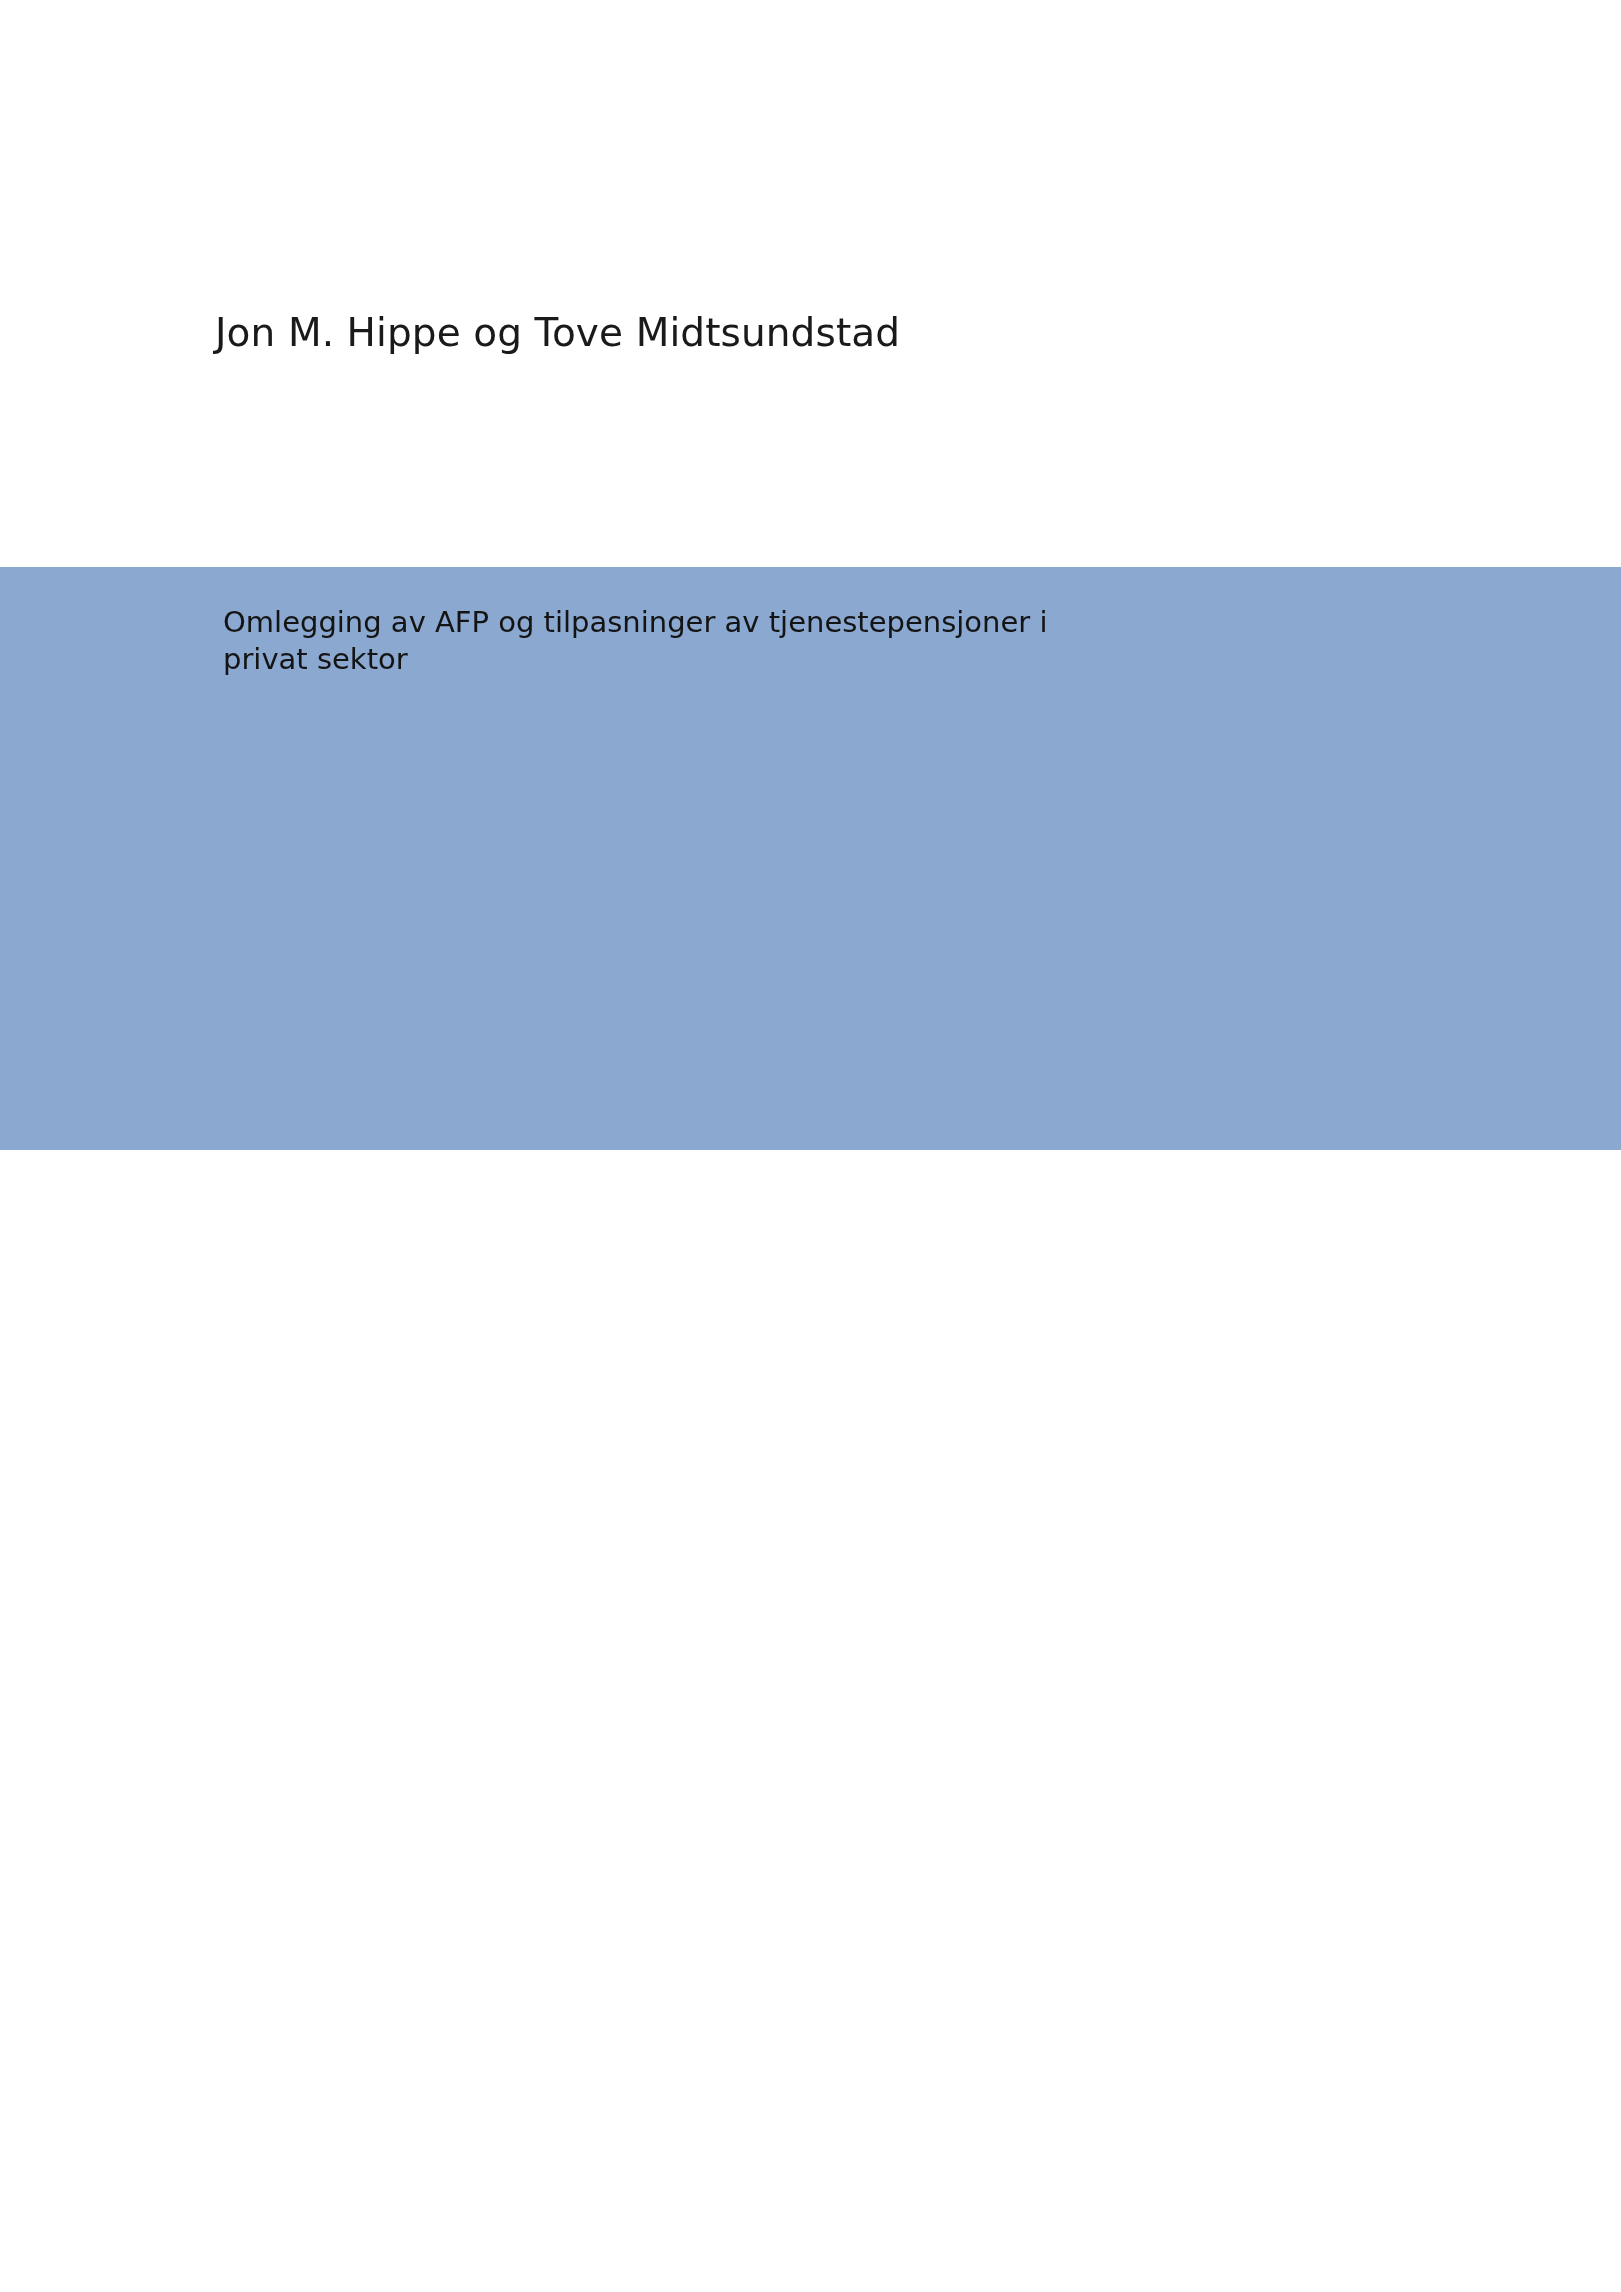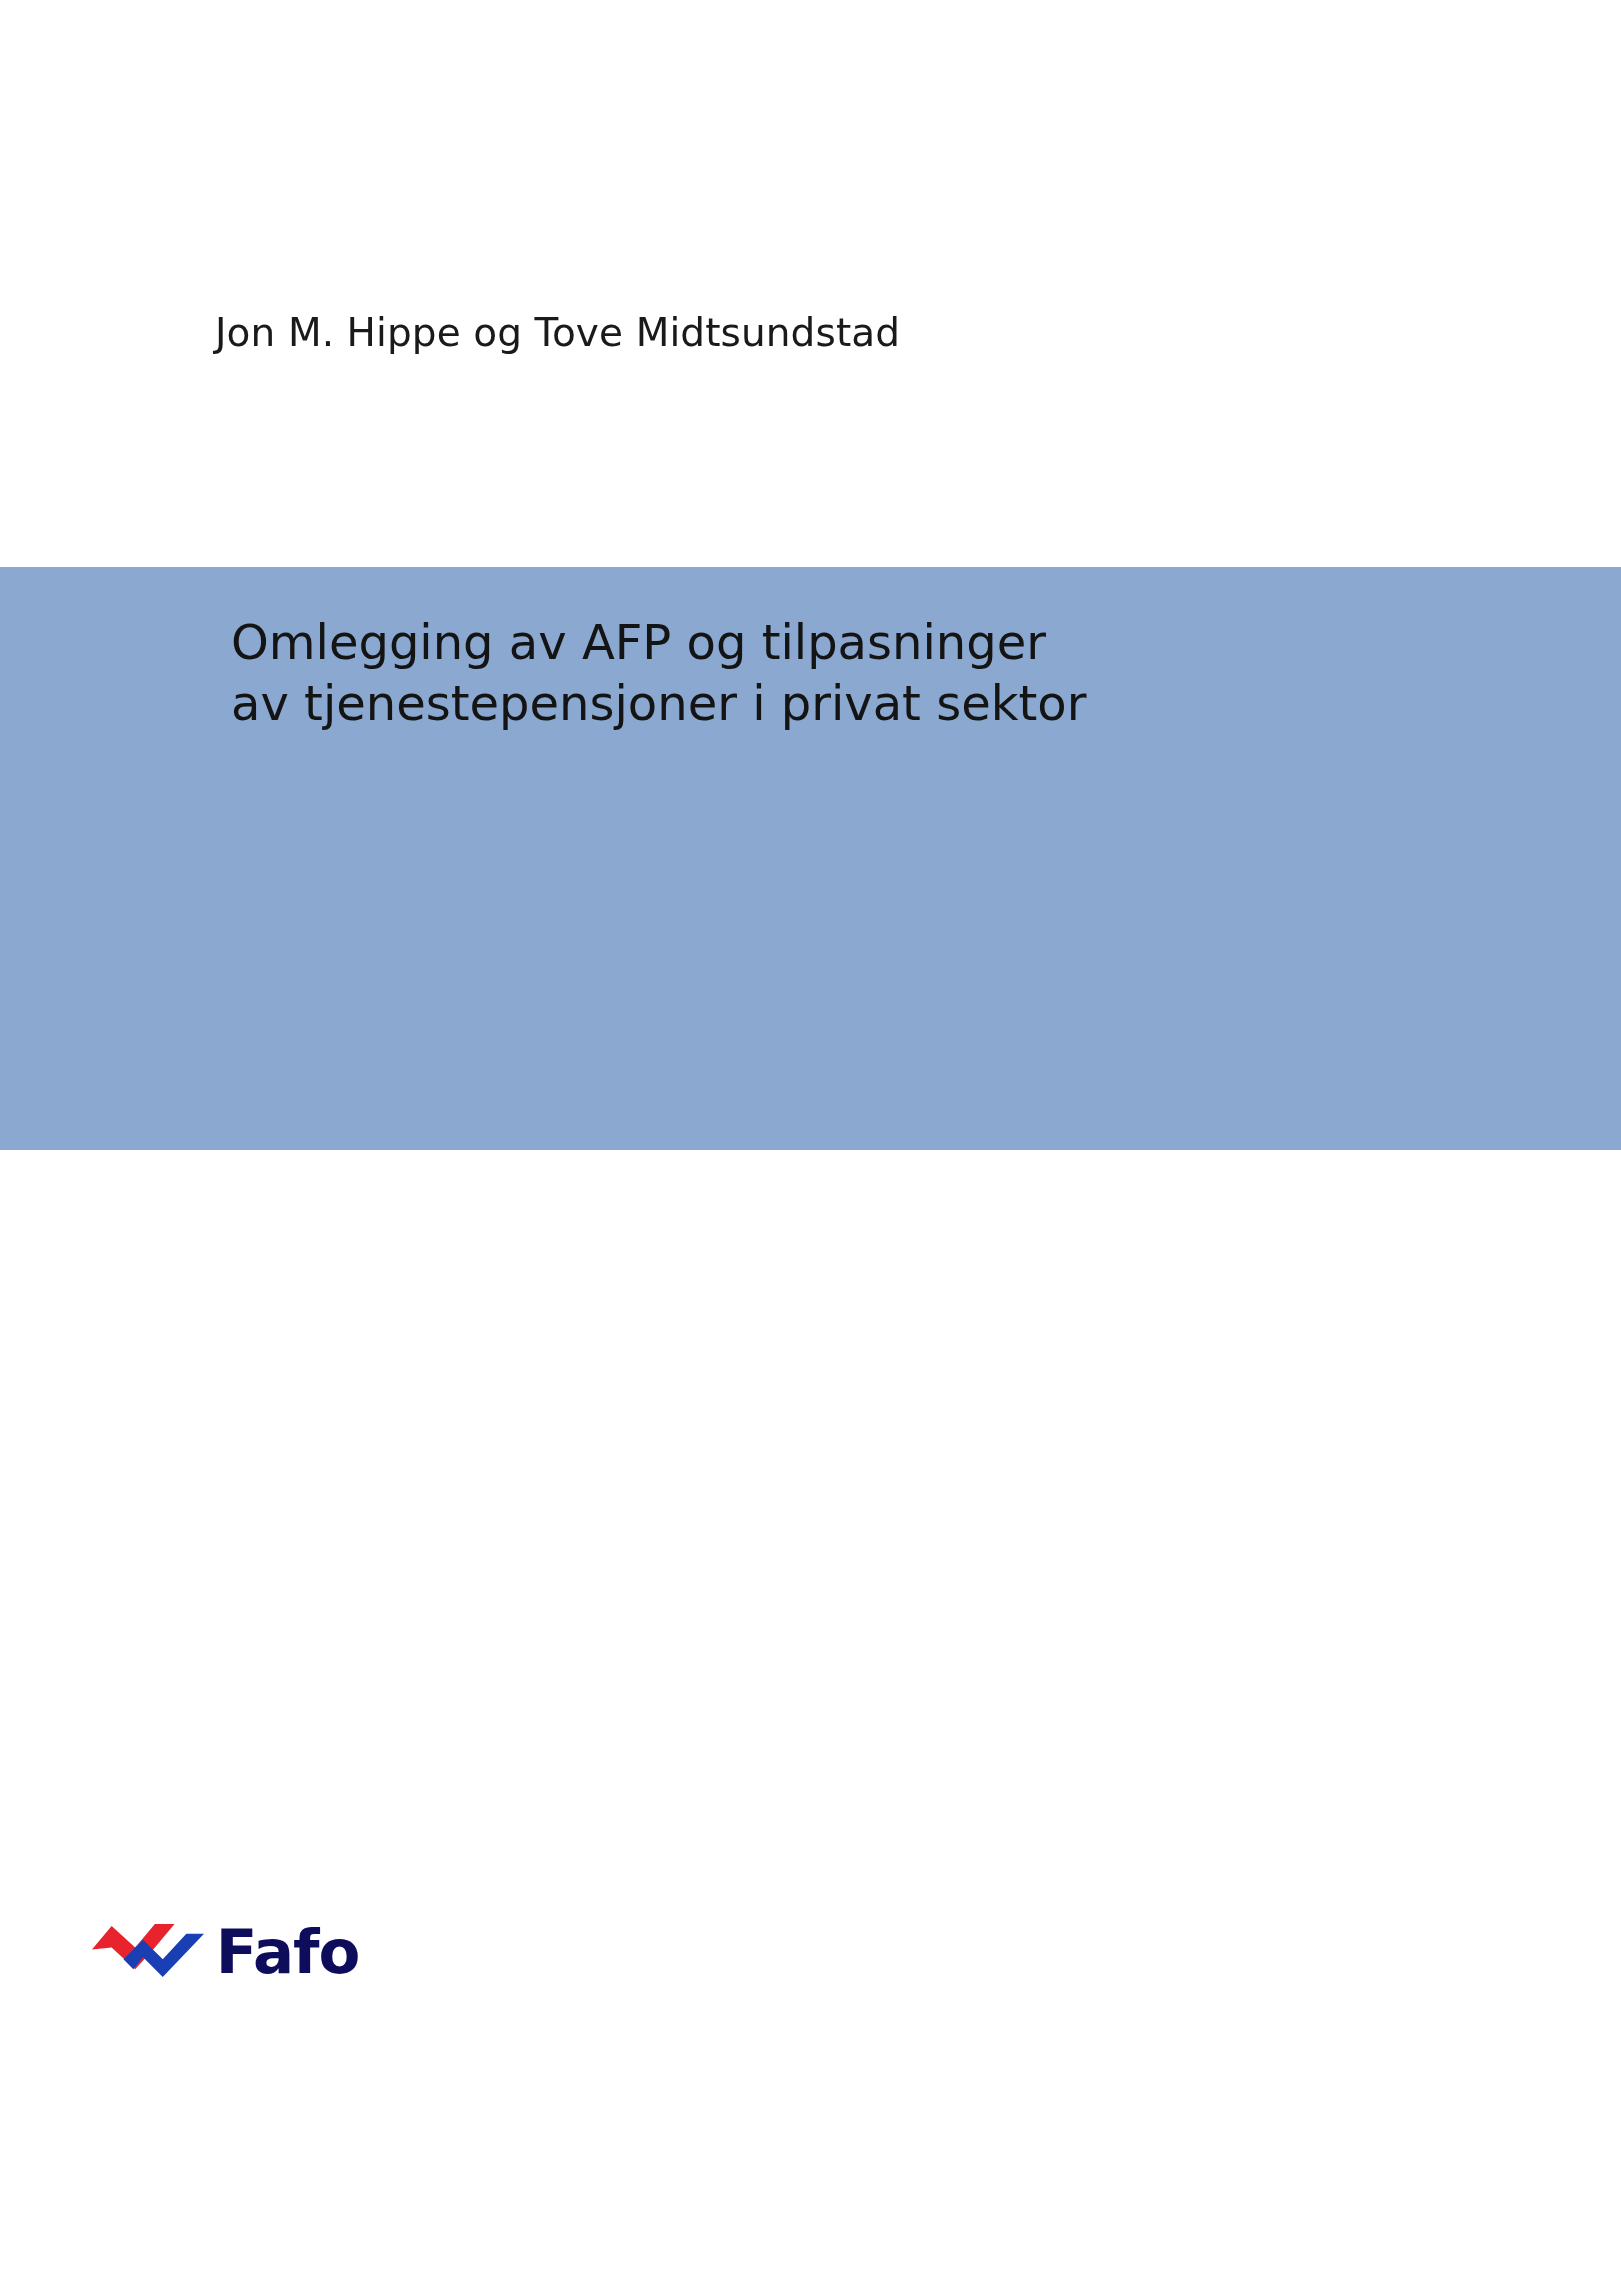--- a/index.html
+++ b/index.html
@@ -54,25 +54,25 @@
   .main-title {
     font-size: 53px;
     font-weight: 700;
     color: #111111;
     line-height: 1.15;
     margin: 0 0 11.8px 0;
     letter-spacing: -0.2px;
   }
 
   .subtitle {
-    font-size: 48px;
+    font-size: 29px;
     font-weight: 400;
     color: #141414;
     line-height: 1.28;
-    margin: 16px;
+    margin: 8px;
     max-width: 882px;
   }
 
   
   .logo-wrap {
     position: absolute;
     left: 90px;
     top: 1916px;
     display: flex;
     align-items: center;
@@ -99,24 +99,15 @@
 <div class="page">
 
   <div class="authors">Jon M. Hippe og Tove Midtsundstad</div>
 
   <div class="title-band"></div>
 
   <div class="title-block">
     <p class="subtitle">Omlegging av AFP og tilpasninger av tjenestepensjoner i privat sektor</p>
   </div>
 
-  <div class="logo-wrap">
-    <span class="logo-mark">
-      <svg width="116" height="67" viewBox="0 0 118 68" xmlns="http://www.w3.org/2000/svg">
-        <polygon points="2,34 22,10 46,32 66,8 86,8 66,32 46,54 22,32" fill="#e8232e"></polygon>
-        <polygon points="34,44 54,24 74,44 98,18 116,18 74,62 54,42 44,54" fill="#1a3fb5"></polygon>
-      </svg>
-    </span>
-    <span class="logo-text">Fafo</span>
-  </div>
 
 </div>
 
 
 </body></html>

